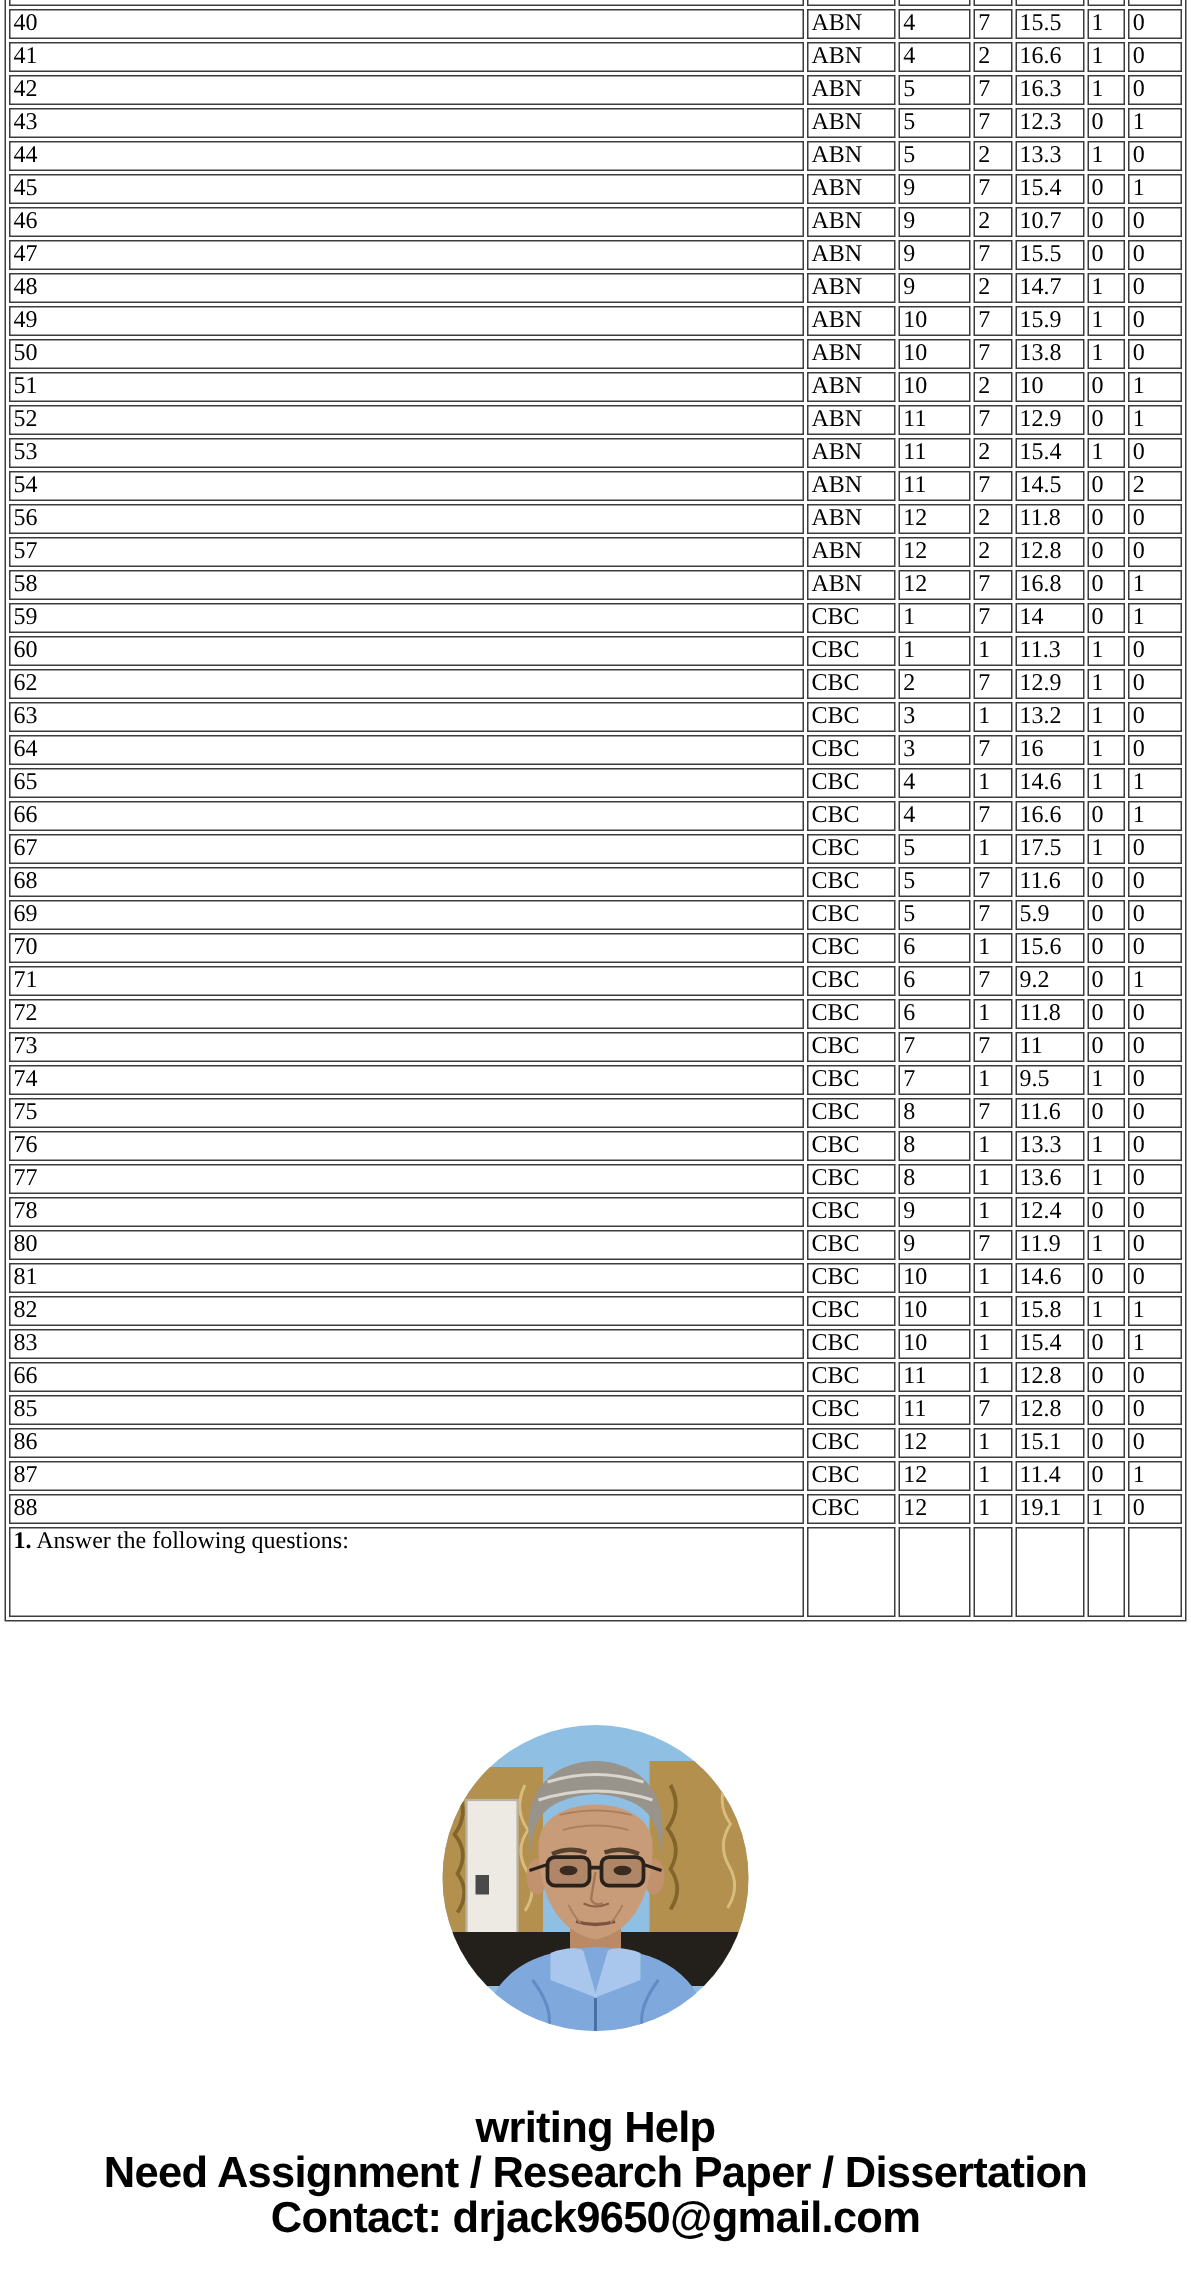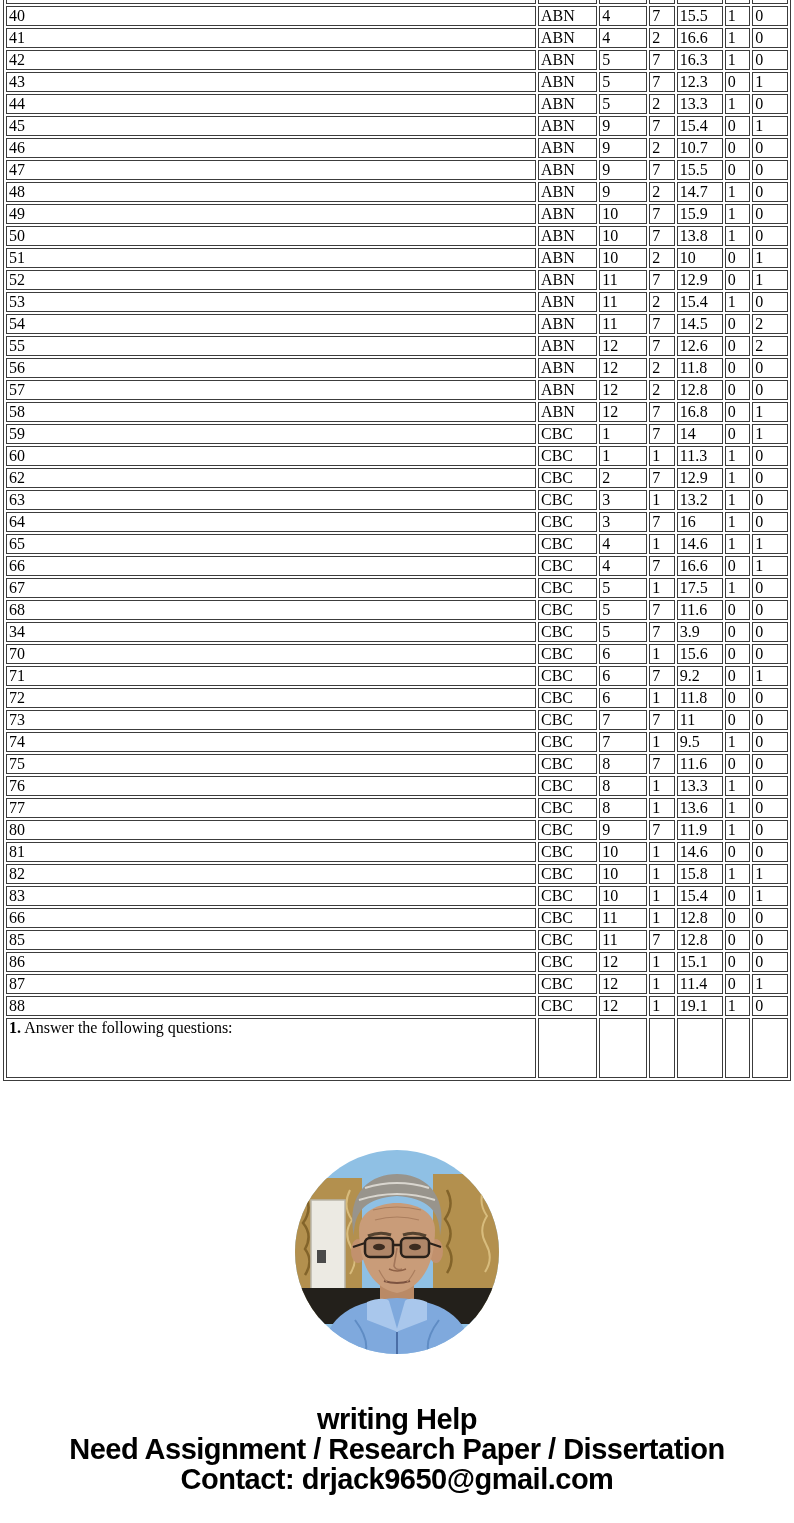--- a/index.html
+++ b/index.html
@@ -198,215 +198,215 @@
         <tr>
           <td>54</td>
           <td>ABN</td>
           <td>11</td>
           <td>7</td>
           <td>14.5</td>
           <td>0</td>
           <td>2</td>
         </tr>
         <tr>
-          <td>55</td>
+          <td>56</td>
           <td>ABN</td>
           <td>12</td>
-          <td>7</td>
-          <td>12.6</td>
-          <td>0</td>
-          <td>2</td>
-        </tr>
-        <tr>
-          <td>56</td>
+          <td>2</td>
+          <td>11.8</td>
+          <td>0</td>
+          <td>0</td>
+        </tr>
+        <tr>
+          <td>57</td>
           <td>ABN</td>
           <td>12</td>
           <td>2</td>
+          <td>12.8</td>
+          <td>0</td>
+          <td>0</td>
+        </tr>
+        <tr>
+          <td>58</td>
+          <td>ABN</td>
+          <td>12</td>
+          <td>7</td>
+          <td>16.8</td>
+          <td>0</td>
+          <td>1</td>
+        </tr>
+        <tr>
+          <td>59</td>
+          <td>CBC</td>
+          <td>1</td>
+          <td>7</td>
+          <td>14</td>
+          <td>0</td>
+          <td>1</td>
+        </tr>
+        <tr>
+          <td>60</td>
+          <td>CBC</td>
+          <td>1</td>
+          <td>1</td>
+          <td>11.3</td>
+          <td>1</td>
+          <td>0</td>
+        </tr>
+        <tr>
+          <td>62</td>
+          <td>CBC</td>
+          <td>2</td>
+          <td>7</td>
+          <td>12.9</td>
+          <td>1</td>
+          <td>0</td>
+        </tr>
+        <tr>
+          <td>63</td>
+          <td>CBC</td>
+          <td>3</td>
+          <td>1</td>
+          <td>13.2</td>
+          <td>1</td>
+          <td>0</td>
+        </tr>
+        <tr>
+          <td>64</td>
+          <td>CBC</td>
+          <td>3</td>
+          <td>7</td>
+          <td>16</td>
+          <td>1</td>
+          <td>0</td>
+        </tr>
+        <tr>
+          <td>65</td>
+          <td>CBC</td>
+          <td>4</td>
+          <td>1</td>
+          <td>14.6</td>
+          <td>1</td>
+          <td>1</td>
+        </tr>
+        <tr>
+          <td>66</td>
+          <td>CBC</td>
+          <td>4</td>
+          <td>7</td>
+          <td>16.6</td>
+          <td>0</td>
+          <td>1</td>
+        </tr>
+        <tr>
+          <td>67</td>
+          <td>CBC</td>
+          <td>5</td>
+          <td>1</td>
+          <td>17.5</td>
+          <td>1</td>
+          <td>0</td>
+        </tr>
+        <tr>
+          <td>68</td>
+          <td>CBC</td>
+          <td>5</td>
+          <td>7</td>
+          <td>11.6</td>
+          <td>0</td>
+          <td>0</td>
+        </tr>
+        <tr>
+          <td>69</td>
+          <td>CBC</td>
+          <td>5</td>
+          <td>7</td>
+          <td>5.9</td>
+          <td>0</td>
+          <td>0</td>
+        </tr>
+        <tr>
+          <td>70</td>
+          <td>CBC</td>
+          <td>6</td>
+          <td>1</td>
+          <td>15.6</td>
+          <td>0</td>
+          <td>0</td>
+        </tr>
+        <tr>
+          <td>71</td>
+          <td>CBC</td>
+          <td>6</td>
+          <td>7</td>
+          <td>9.2</td>
+          <td>0</td>
+          <td>1</td>
+        </tr>
+        <tr>
+          <td>72</td>
+          <td>CBC</td>
+          <td>6</td>
+          <td>1</td>
           <td>11.8</td>
           <td>0</td>
           <td>0</td>
         </tr>
         <tr>
-          <td>57</td>
-          <td>ABN</td>
-          <td>12</td>
-          <td>2</td>
-          <td>12.8</td>
-          <td>0</td>
-          <td>0</td>
-        </tr>
-        <tr>
-          <td>58</td>
-          <td>ABN</td>
-          <td>12</td>
-          <td>7</td>
-          <td>16.8</td>
-          <td>0</td>
-          <td>1</td>
-        </tr>
-        <tr>
-          <td>59</td>
-          <td>CBC</td>
-          <td>1</td>
-          <td>7</td>
-          <td>14</td>
-          <td>0</td>
-          <td>1</td>
-        </tr>
-        <tr>
-          <td>60</td>
-          <td>CBC</td>
-          <td>1</td>
-          <td>1</td>
-          <td>11.3</td>
-          <td>1</td>
-          <td>0</td>
-        </tr>
-        <tr>
-          <td>62</td>
-          <td>CBC</td>
-          <td>2</td>
-          <td>7</td>
-          <td>12.9</td>
-          <td>1</td>
-          <td>0</td>
-        </tr>
-        <tr>
-          <td>63</td>
-          <td>CBC</td>
-          <td>3</td>
-          <td>1</td>
-          <td>13.2</td>
-          <td>1</td>
-          <td>0</td>
-        </tr>
-        <tr>
-          <td>64</td>
-          <td>CBC</td>
-          <td>3</td>
-          <td>7</td>
-          <td>16</td>
-          <td>1</td>
-          <td>0</td>
-        </tr>
-        <tr>
-          <td>65</td>
-          <td>CBC</td>
-          <td>4</td>
-          <td>1</td>
-          <td>14.6</td>
-          <td>1</td>
-          <td>1</td>
-        </tr>
-        <tr>
-          <td>66</td>
-          <td>CBC</td>
-          <td>4</td>
-          <td>7</td>
-          <td>16.6</td>
-          <td>0</td>
-          <td>1</td>
-        </tr>
-        <tr>
-          <td>67</td>
-          <td>CBC</td>
-          <td>5</td>
-          <td>1</td>
-          <td>17.5</td>
-          <td>1</td>
-          <td>0</td>
-        </tr>
-        <tr>
-          <td>68</td>
-          <td>CBC</td>
-          <td>5</td>
+          <td>73</td>
+          <td>CBC</td>
+          <td>7</td>
+          <td>7</td>
+          <td>11</td>
+          <td>0</td>
+          <td>0</td>
+        </tr>
+        <tr>
+          <td>74</td>
+          <td>CBC</td>
+          <td>7</td>
+          <td>1</td>
+          <td>9.5</td>
+          <td>1</td>
+          <td>0</td>
+        </tr>
+        <tr>
+          <td>75</td>
+          <td>CBC</td>
+          <td>8</td>
           <td>7</td>
           <td>11.6</td>
           <td>0</td>
           <td>0</td>
         </tr>
         <tr>
-          <td>34</td>
-          <td>CBC</td>
-          <td>5</td>
-          <td>7</td>
-          <td>3.9</td>
-          <td>0</td>
-          <td>0</td>
-        </tr>
-        <tr>
-          <td>70</td>
-          <td>CBC</td>
-          <td>6</td>
-          <td>1</td>
-          <td>15.6</td>
-          <td>0</td>
-          <td>0</td>
-        </tr>
-        <tr>
-          <td>71</td>
-          <td>CBC</td>
-          <td>6</td>
-          <td>7</td>
-          <td>9.2</td>
-          <td>0</td>
-          <td>1</td>
-        </tr>
-        <tr>
-          <td>72</td>
-          <td>CBC</td>
-          <td>6</td>
-          <td>1</td>
-          <td>11.8</td>
-          <td>0</td>
-          <td>0</td>
-        </tr>
-        <tr>
-          <td>73</td>
-          <td>CBC</td>
-          <td>7</td>
-          <td>7</td>
-          <td>11</td>
-          <td>0</td>
-          <td>0</td>
-        </tr>
-        <tr>
-          <td>74</td>
-          <td>CBC</td>
-          <td>7</td>
-          <td>1</td>
-          <td>9.5</td>
-          <td>1</td>
-          <td>0</td>
-        </tr>
-        <tr>
-          <td>75</td>
+          <td>76</td>
           <td>CBC</td>
           <td>8</td>
-          <td>7</td>
-          <td>11.6</td>
-          <td>0</td>
-          <td>0</td>
-        </tr>
-        <tr>
-          <td>76</td>
+          <td>1</td>
+          <td>13.3</td>
+          <td>1</td>
+          <td>0</td>
+        </tr>
+        <tr>
+          <td>77</td>
           <td>CBC</td>
           <td>8</td>
           <td>1</td>
-          <td>13.3</td>
-          <td>1</td>
-          <td>0</td>
-        </tr>
-        <tr>
-          <td>77</td>
-          <td>CBC</td>
-          <td>8</td>
-          <td>1</td>
           <td>13.6</td>
           <td>1</td>
+          <td>0</td>
+        </tr>
+        <tr>
+          <td>78</td>
+          <td>CBC</td>
+          <td>9</td>
+          <td>1</td>
+          <td>12.4</td>
+          <td>0</td>
           <td>0</td>
         </tr>
         <tr>
           <td>80</td>
           <td>CBC</td>
           <td>9</td>
           <td>7</td>
           <td>11.9</td>
           <td>1</td>
           <td>0</td>

